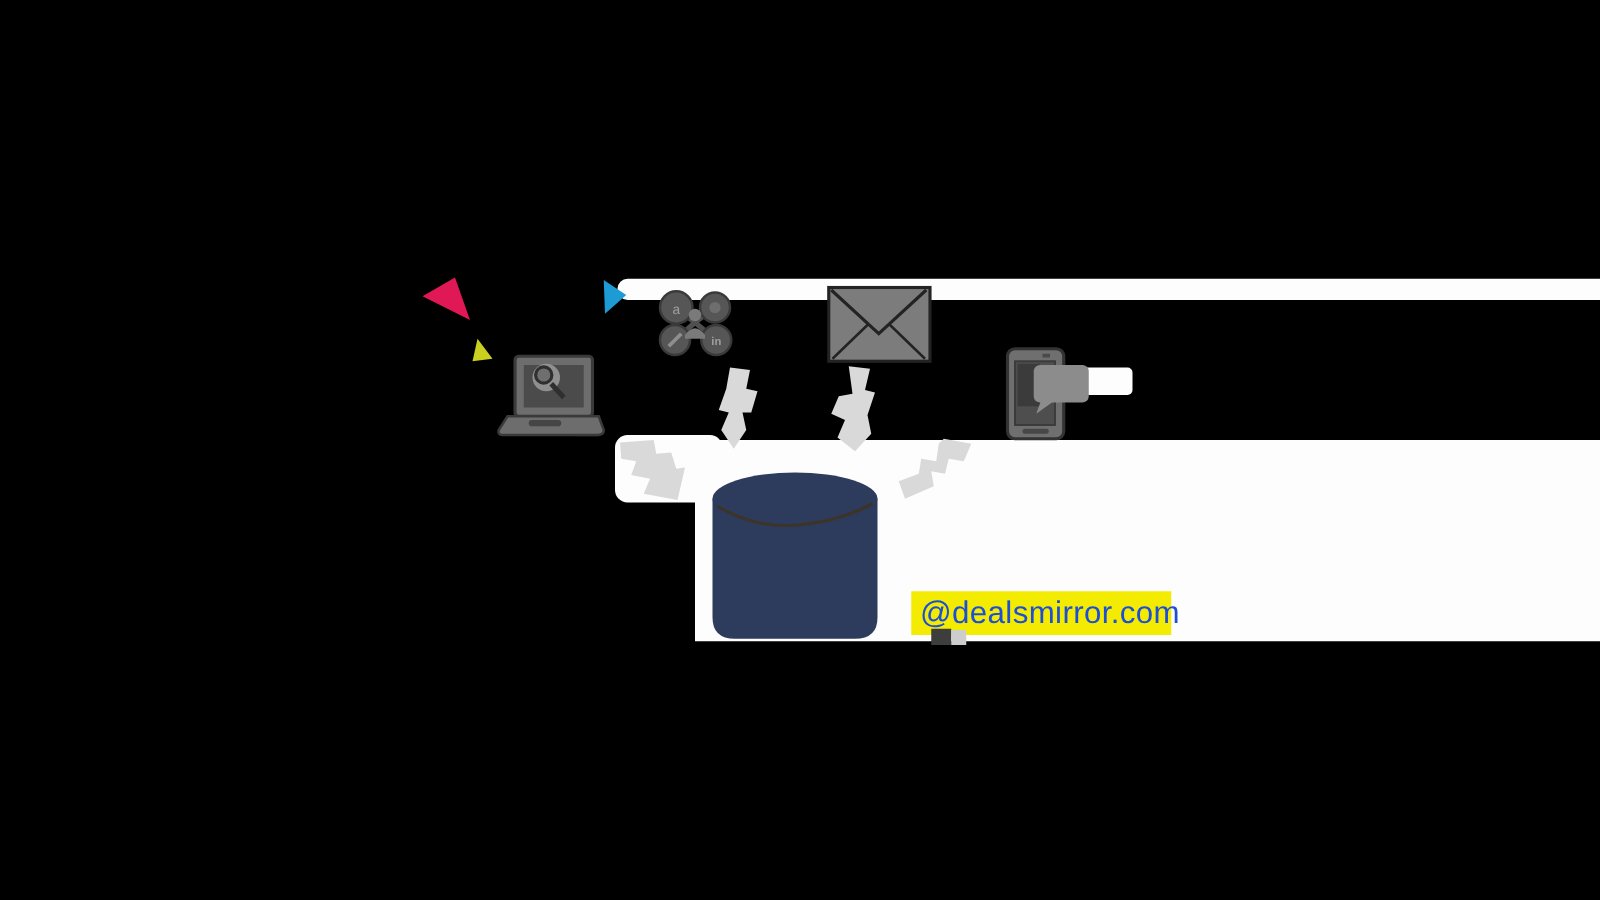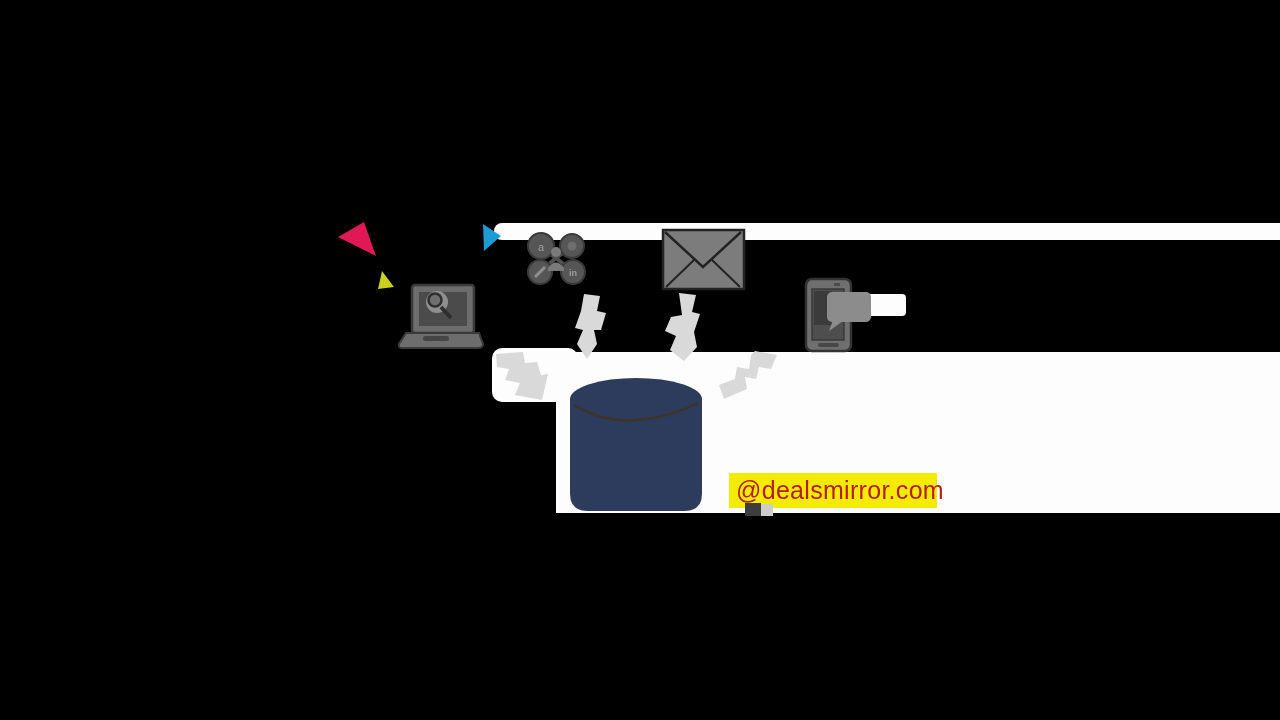--- a/index.html
+++ b/index.html
@@ -3,21 +3,21 @@
 <meta charset="utf-8">
 <style>
   html,body{margin:0;padding:0;background:#000;}
   .stage{
     position:relative;width:1280px;height:720px;overflow:hidden;
     background:#000;font-family:"Liberation Sans",sans-serif;
   }
   .stage svg{position:absolute;left:0;top:0;z-index:1;}
   .watermark{
     position:absolute;left:729px;top:473px;width:208px;height:35px;z-index:2;
-    background:#f3ec00;color:#b91c1c;font-size:25px;line-height:35px;
+    background:#f3ec00;color:#1d4ed8;font-size:25px;line-height:35px;
     padding-left:7px;box-sizing:border-box;white-space:nowrap;
     font-family:"Liberation Sans",sans-serif;letter-spacing:.3px;
   }
   .pen-dark{position:absolute;left:745px;top:503px;width:16px;height:13px;background:#3d3d3d;z-index:3;}
   .pen-light{position:absolute;left:761px;top:504px;width:12px;height:12px;background:#cdcdcd;z-index:3;}
 </style>
 </head>
 <body>
 
 <div class="stage">

